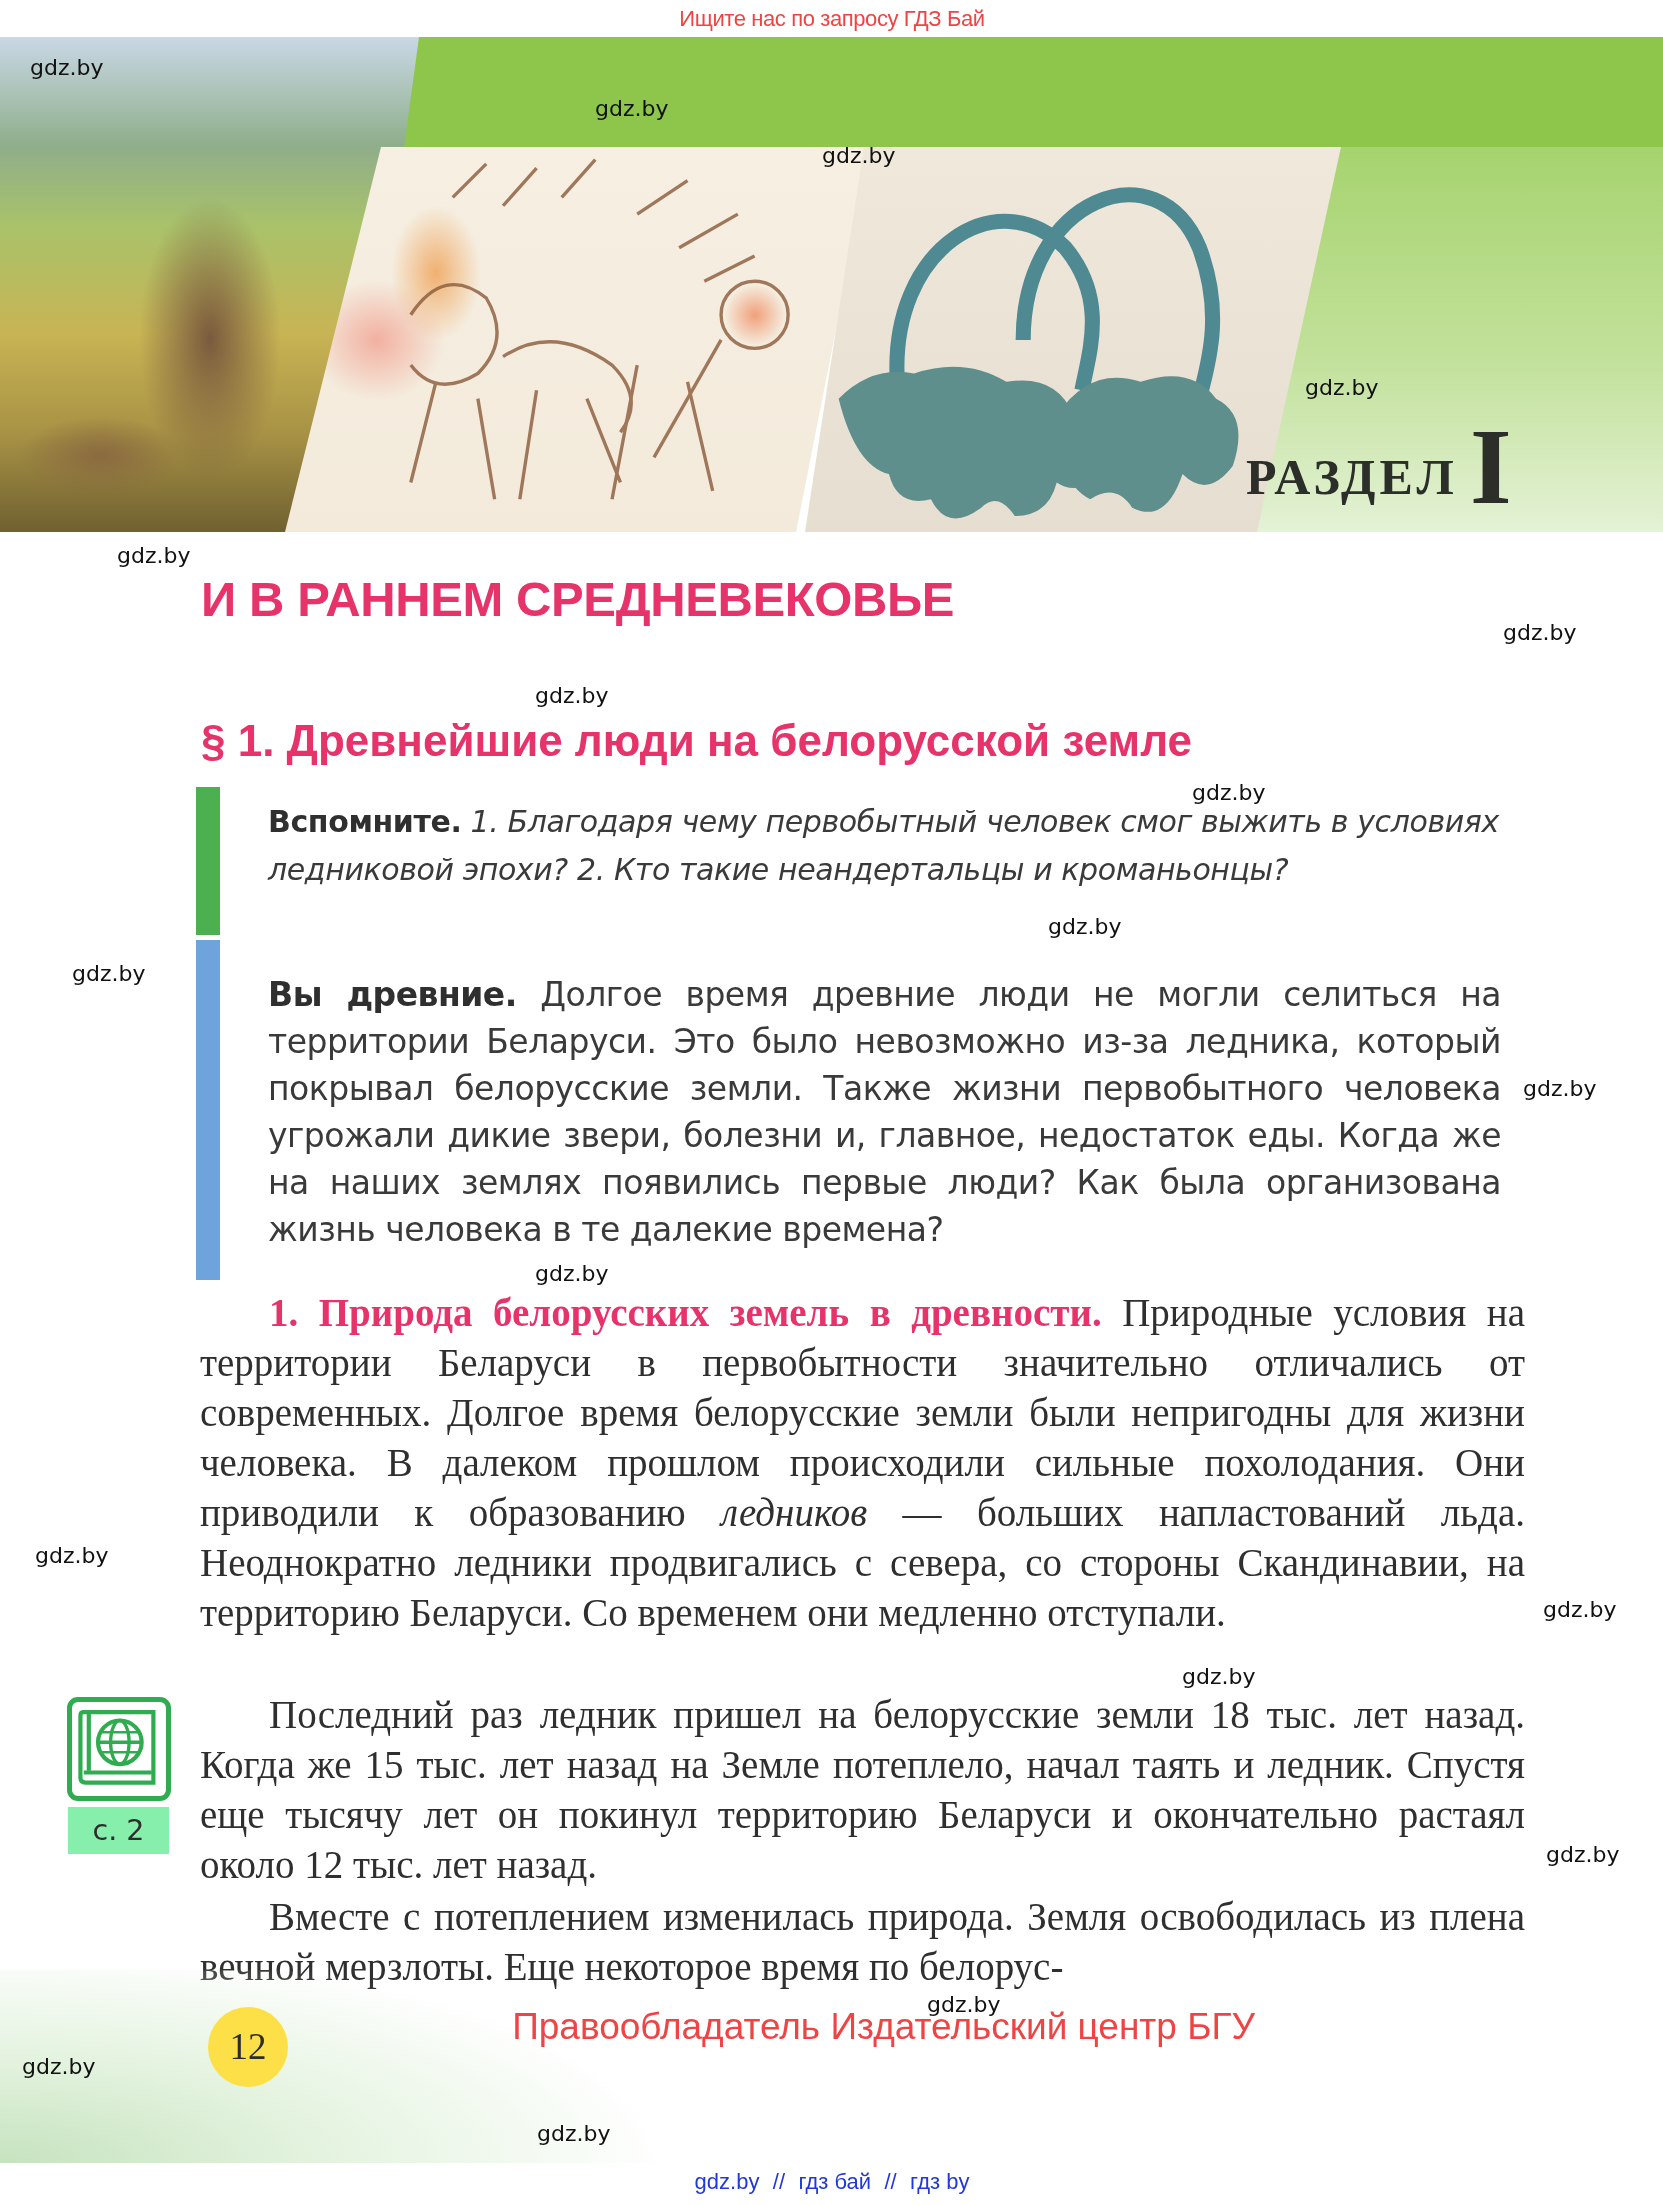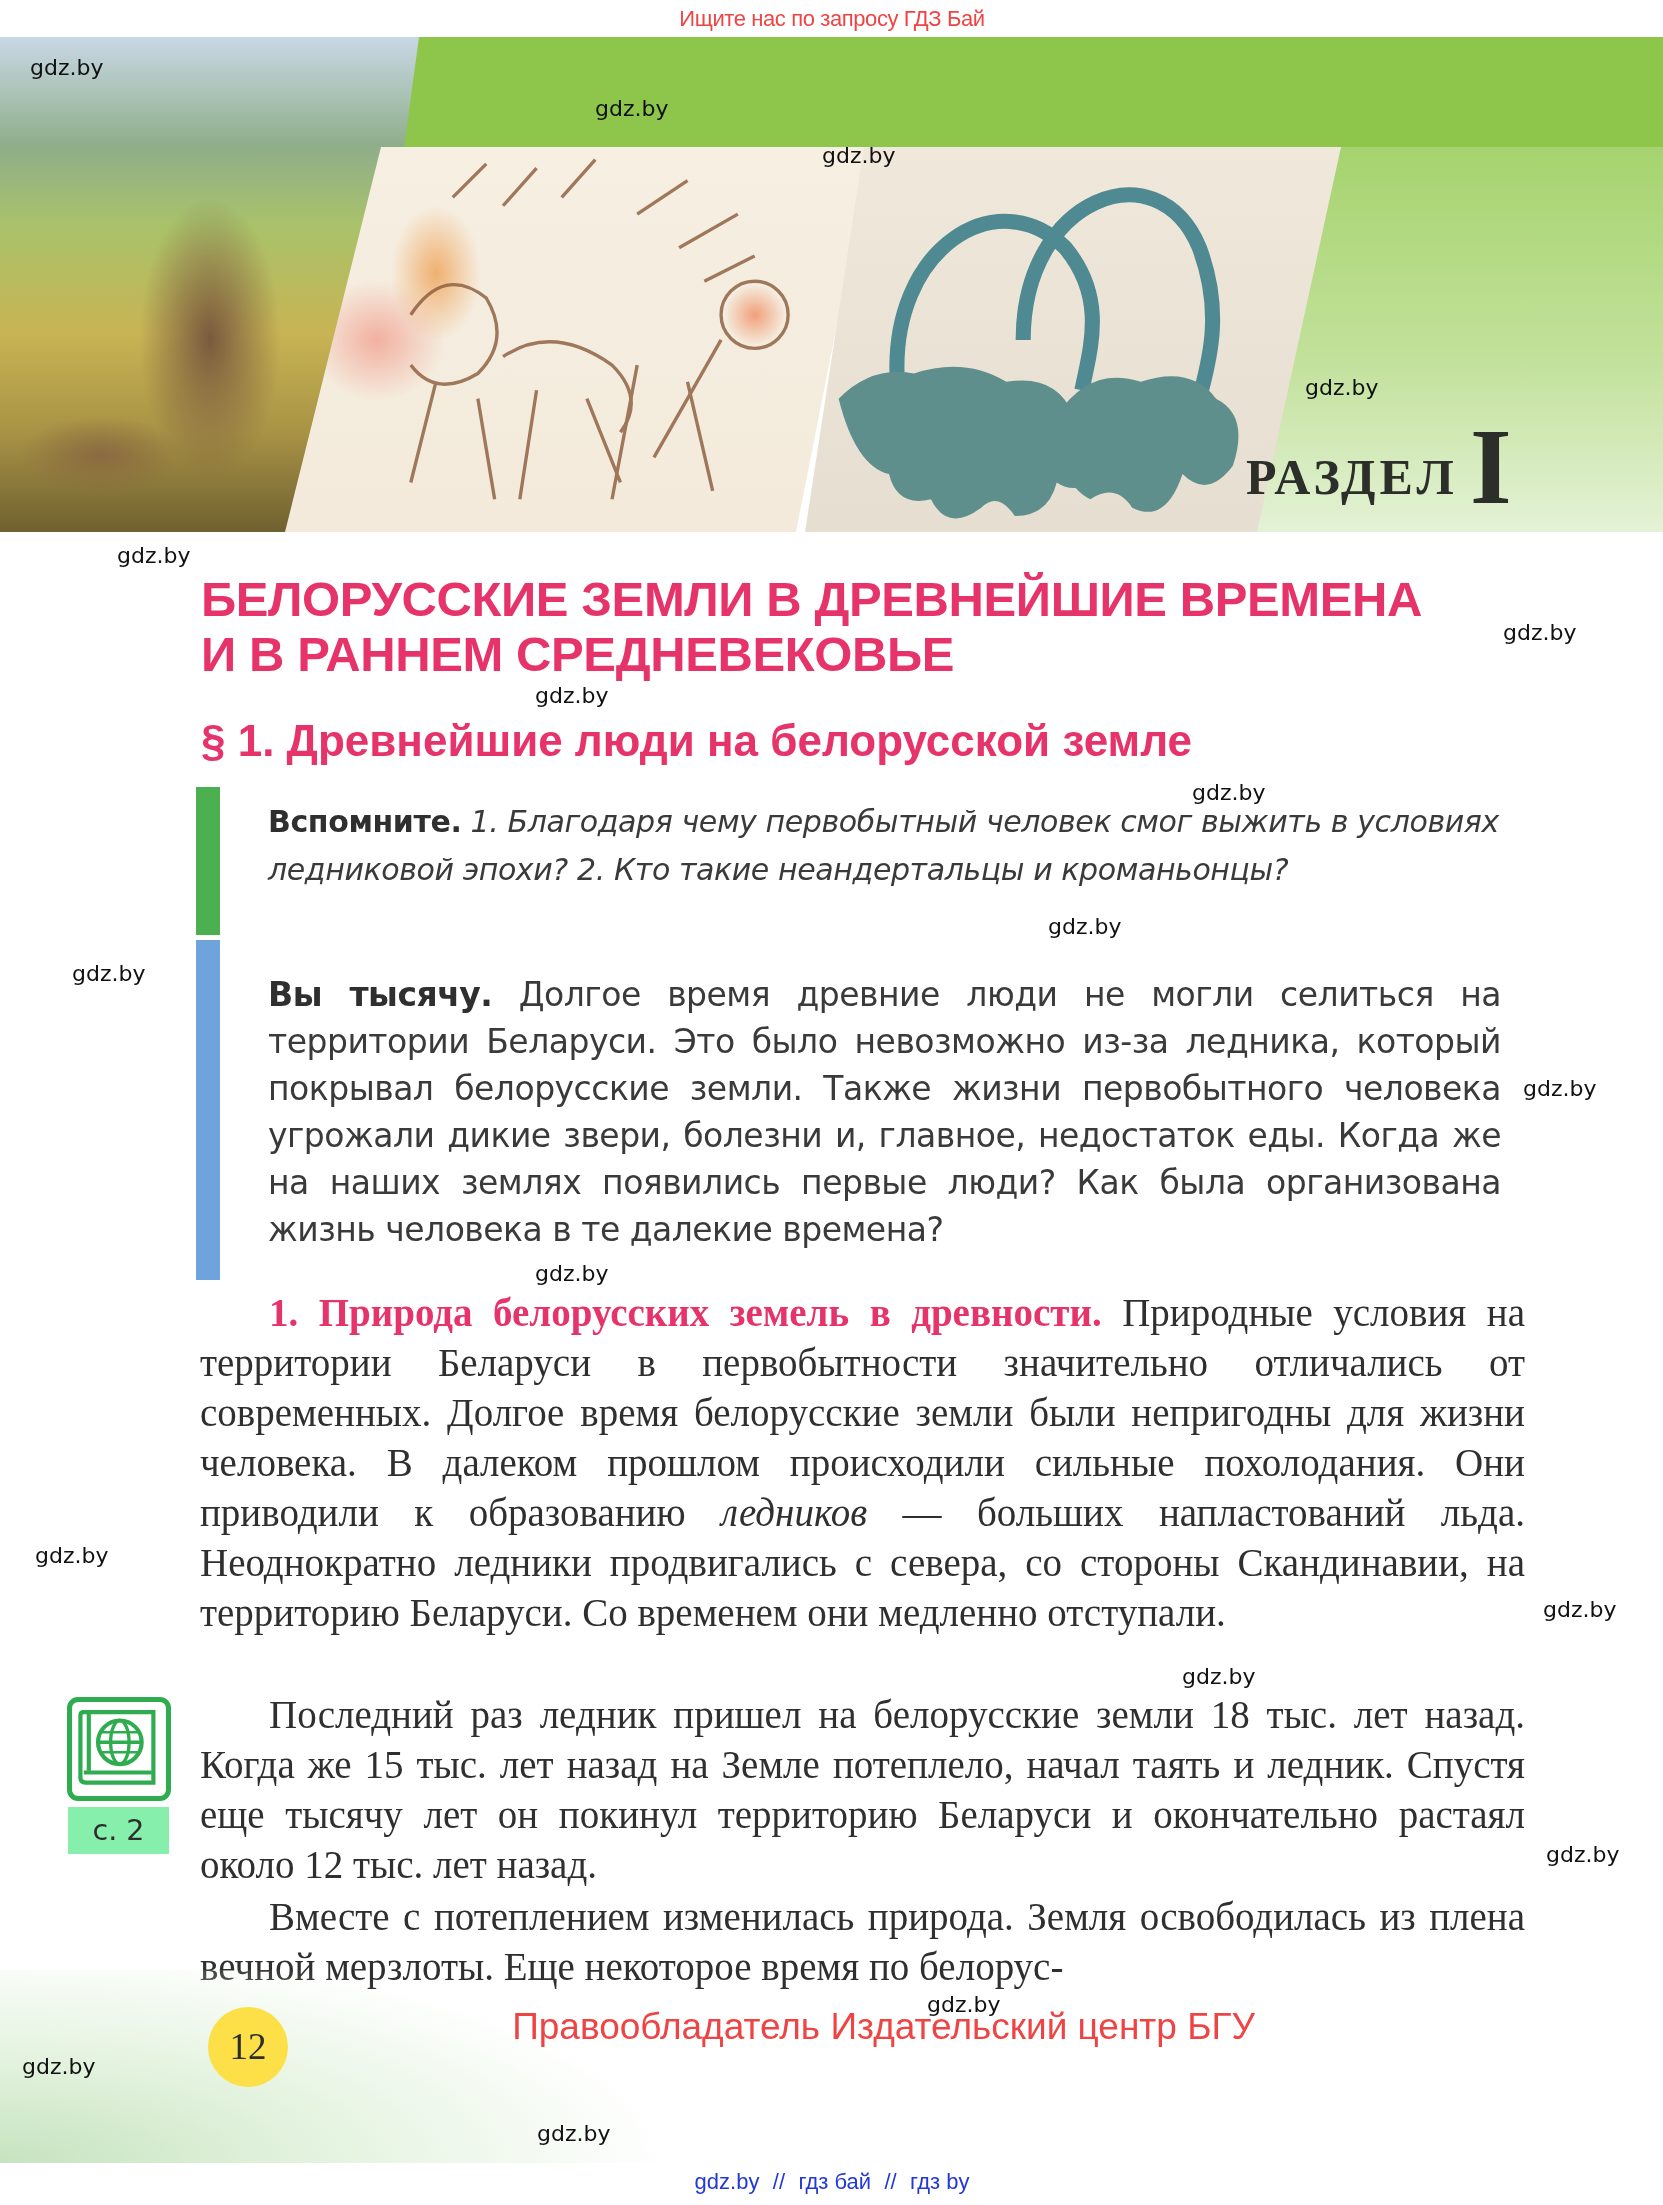--- a/index.html
+++ b/index.html
@@ -85,34 +85,33 @@
         <path d="M300 320 q40 -60 100 -40 q60 -20 90 20 q40 20 20 80 q-30 40 -60 10 q-20 60 -60 40 q-20 -30 -50 -10 q-40 -20 -40 -100 z"></path>
       </g>
     </svg>
   </div>
   <div class="hero-right"></div>
   <div class="razdel">РАЗДЕЛ</div>
   <div class="razdel-num">I</div>
 </div>
 
 <div class="abs chapter-title">
-  <div>БЕЛОРУССКИЕ ЗЕМЛИ В ДРЕВНЕЙШИЕ ВРЕМЕНА</div>
   <div>И В РАННЕМ СРЕДНЕВЕКОВЬЕ</div>
 </div>
 
 <div class="abs para-title">§ 1. Древнейшие люди на белорусской земле</div>
 
 <div class="abs bar-green"></div>
 <div class="abs recall">
   <b>Вспомните.</b><i> 1. Благодаря чему первобытный человек смог выжить в условиях ледниковой эпохи? 2. Кто такие неандертальцы и кроманьонцы?</i>
 </div>
 
 <div class="abs bar-blue"></div>
 <div class="abs learn">
-  <b>Вы тысячу.</b><span> Долгое время древние люди не могли селиться на территории Беларуси. Это было невозможно из-за ледника, который покрывал белорусские земли. Также жизни первобытного человека угрожали дикие звери, болезни и, главное, недостаток еды. Когда же на наших землях появились первые люди? Как была организована жизнь человека в те далекие времена?</span>
+  <b>Вы древние.</b><span> Долгое время древние люди не могли селиться на территории Беларуси. Это было невозможно из-за ледника, который покрывал белорусские земли. Также жизни первобытного человека угрожали дикие звери, болезни и, главное, недостаток еды. Когда же на наших землях появились первые люди? Как была организована жизнь человека в те далекие времена?</span>
 </div>
 
 <div class="abs body indent" style="top:1288px;">
   <span class="hl">1. Природа белорусских земель в древности.</span><span> Природные условия на территории Беларуси в первобытности значительно отличались от современных. Долгое время белорусские земли были непригодны для жизни человека. В далеком прошлом происходили сильные похолодания. Они приводили к образованию </span><i>ледников</i><span> — больших напластований льда. Неоднократно ледники продвигались с севера, со стороны Скандинавии, на территорию Беларуси. Со временем они медленно отступали.</span>
 </div>
 <div class="abs body indent" style="top:1690px;">Последний раз ледник пришел на белорусские земли 18 тыс. лет назад. Когда же 15 тыс. лет назад на Земле потеплело, начал таять и ледник. Спустя еще тысячу лет он покинул территорию Беларуси и окончательно растаял около 12 тыс. лет назад.</div>
 <div class="abs body indent" style="top:1892px;">Вместе с потеплением изменилась природа. Земля освободилась из плена вечной мерзлоты. Еще некоторое время по белорус-</div>
 
 <div class="abs side-icon">
   <svg width="104" height="104" viewBox="0 0 124 124">

